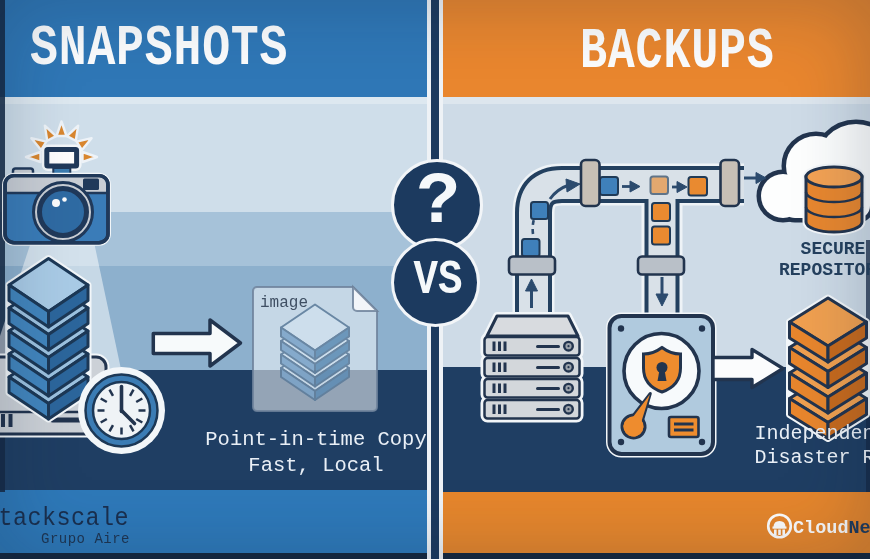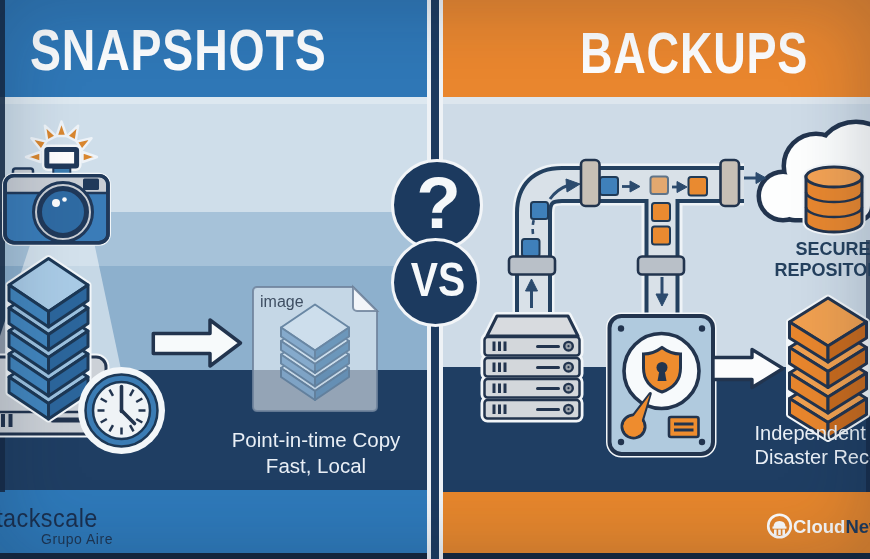--- a/index.html
+++ b/index.html
@@ -1,17 +1,17 @@
 <!DOCTYPE html>
 <html><head>
 <meta charset="utf-8">
 <style>
   html,body{margin:0;padding:0;}
   #c{position:relative;width:870px;height:559px;overflow:hidden;background:#cfdeea;
-     font-family:Liberation Sans, sans-serif;}
+     font-family:Liberation Mono, monospace;}
   .abs{position:absolute;}
 </style>
 </head>
 <body>
 <div id="c">
 
   <div class="abs" style="left:0;top:0;width:435px;height:97px;background:#2f77b6;"></div>
   <div class="abs" style="left:0;top:97px;width:435px;height:115px;background:#cfdeea;"></div>
   <div class="abs" style="left:0;top:212px;width:435px;height:54px;background:#a6c2d9;"></div>
   <div class="abs" style="left:0;top:266px;width:435px;height:104px;background:#8db0cd;"></div>

